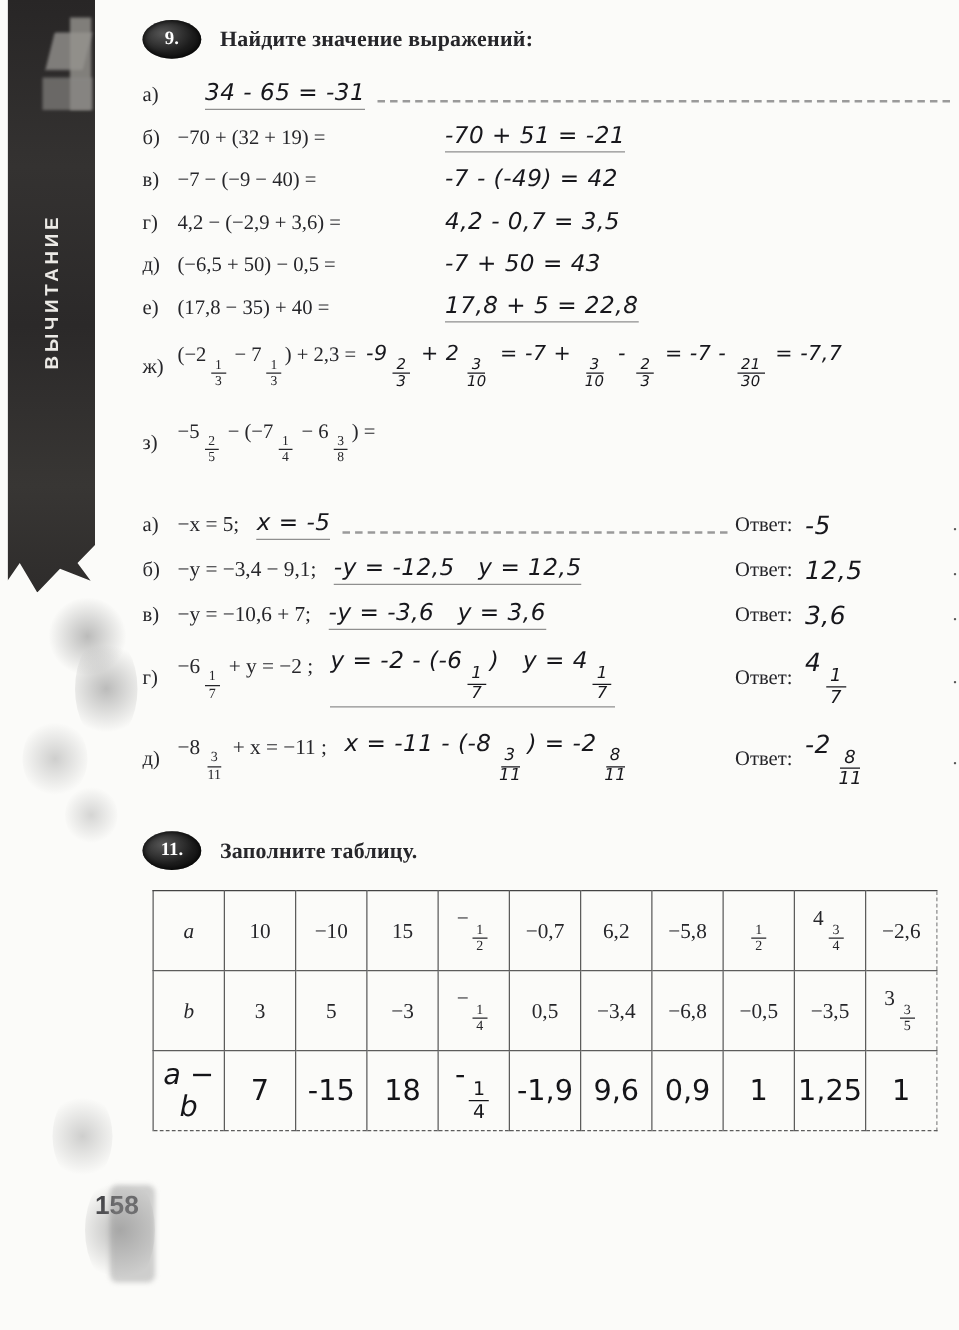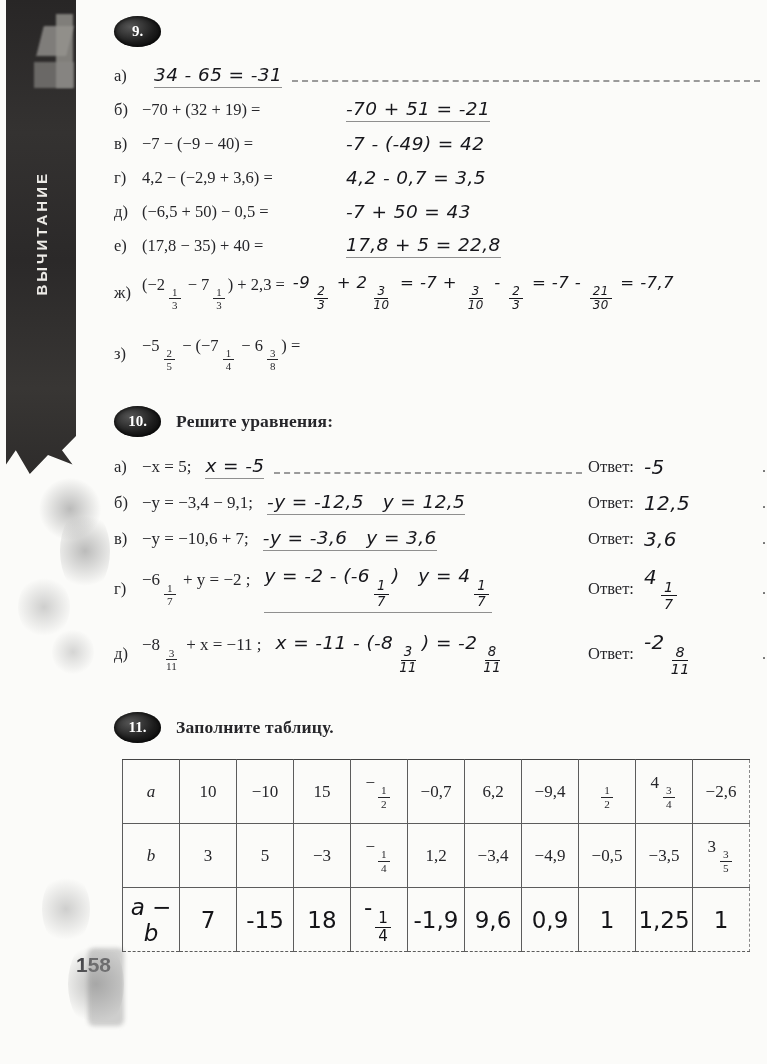--- a/index.html
+++ b/index.html
@@ -68,21 +68,21 @@
   .ex-row { display:flex; align-items:center; margin-bottom:9px; min-height:25px; }
   .ex-row.tall { min-height:52px; margin-top:4px; }
   .ex-label { width:28px; flex-shrink:0; font-size:16.5px; }
   .ex-expr { font-size:16.5px; white-space:nowrap; min-width:192px; }
   .ex-expr.wide { min-width:0; }
 
   .hw {
     font-family:"DejaVu Sans", sans-serif; font-style:italic;
     color:#17171c; letter-spacing:.4px;
   }
-  .ex-answer { font-size:18.5px; margin-left:12px; white-space:nowrap; }
+  .ex-answer { font-size:18.5px; margin-left:22px; white-space:nowrap; }
   .ex-answer.small { font-size:16.5px; margin-left:8px; }
   .u1 { border-bottom:1.6px solid #8f8f8f; padding-bottom:2px; }
   .dashext { flex:1; border-bottom:2px dashed #9a9a9a; height:2px; margin:0 6px 6px 10px; align-self:flex-end; }
 
   
   .frac {
     display:inline-flex; flex-direction:column; align-items:center;
     vertical-align:-0.55em; line-height:1.12; font-size:.66em; margin:0 3px;
   }
   .hw .frac { font-size:.72em; }
@@ -139,20 +139,21 @@
 
 <div class="page-num">158</div>
 <div class="page-num-smudge"></div>
 <div class="blob blob6"></div>
 
 <div class="content">
 
   <section class="sp9">
     <div class="task-header">
       <span class="badge">9.</span>
+      <h2 class="task-title">Найдите значение выражений:</h2>
     </div>
     <div class="ex-list">
       <div class="ex-row">
         <span class="ex-label">а)</span>
         <span class="hw ex-answer u1">34 - 65 = -31</span>
         <span class="dashext"></span>
       </div>
       <div class="ex-row">
         <span class="ex-label">б)</span>
         <span class="ex-expr">−70 + (32 + 19) =</span>
@@ -214,24 +215,20 @@
               <span class="fden">4</span>
             </span> − <span class="whole">6</span><span class="frac">
               <span class="fnum">3</span>
               <span class="fden">8</span>
             </span>) =</span>
       </div>
     </div>
   </section>
 
   <section class="sp10">
-    <div class="task-header">
-      <span class="badge">10.</span>
-      <h2 class="task-title">Решите уравнения:</h2>
-    </div>
     <div class="ex-list">
       <div class="eq-row">
         <span class="ex-label">а)</span>
         <span class="eq-expr">−x = 5;</span>
         <span class="hw eq-work u1">x = -5</span>
         <span class="dashext"></span>
         <span class="otvet">
           <span class="otvet-label">Ответ:</span>
           <span class="hw otvet-val">-5</span>
           <span class="otvet-period">.</span>
@@ -315,43 +312,43 @@
         <td class="c0">a</td>
         <td class="val">10</td>
         <td class="val">−10</td>
         <td class="val">15</td>
         <td class="val">−<span class="frac">
                 <span class="fnum">1</span>
                 <span class="fden">2</span>
               </span></td>
         <td class="val">−0,7</td>
         <td class="val">6,2</td>
-        <td class="val">−9,4</td>
+        <td class="val">−5,8</td>
         <td class="val"><span class="frac">
                 <span class="fnum">1</span>
                 <span class="fden">2</span>
               </span></td>
         <td class="val"><span class="whole">4</span><span class="frac">
                 <span class="fnum">3</span>
                 <span class="fden">4</span>
               </span></td>
         <td class="val">−2,6</td>
       </tr>
       <tr>
         <td class="c0">b</td>
         <td class="val">3</td>
         <td class="val">5</td>
         <td class="val">−3</td>
         <td class="val">−<span class="frac">
                 <span class="fnum">1</span>
                 <span class="fden">4</span>
               </span></td>
-        <td class="val">1,2</td>
+        <td class="val">0,5</td>
         <td class="val">−3,4</td>
-        <td class="val">−4,9</td>
+        <td class="val">−6,8</td>
         <td class="val">−0,5</td>
         <td class="val">−3,5</td>
         <td class="val"><span class="whole">3</span><span class="frac">
                 <span class="fnum">3</span>
                 <span class="fden">5</span>
               </span></td>
       </tr>
       <tr class="hw-row">
         <td class="c0">a − b</td>
         <td class="val">7</td>

